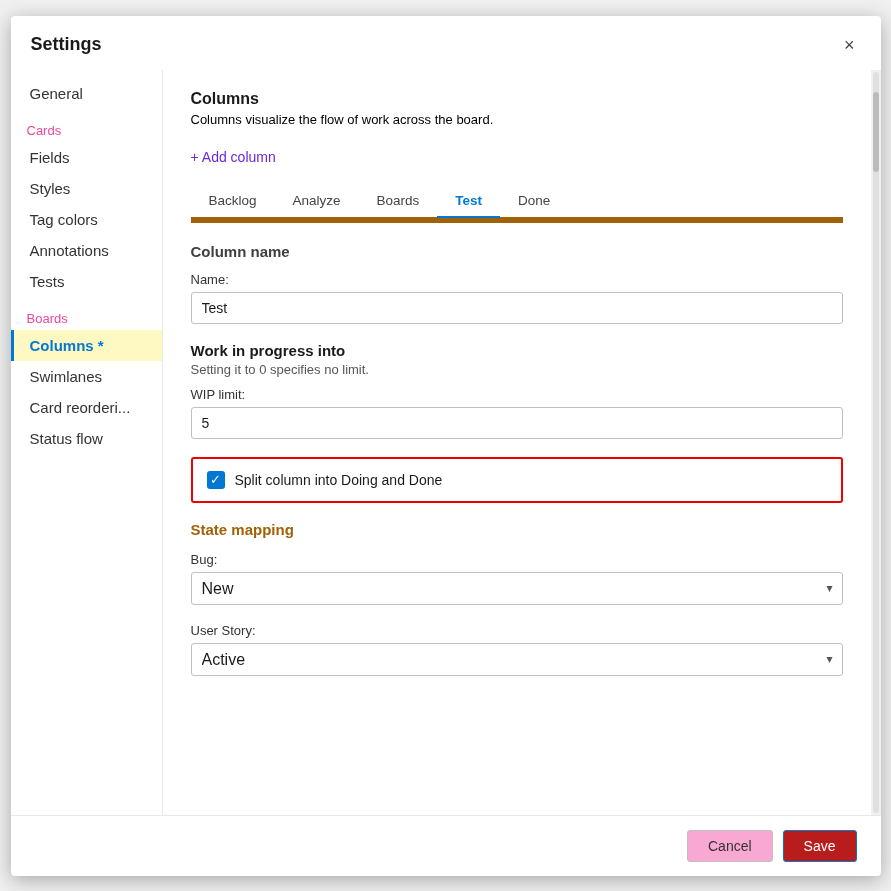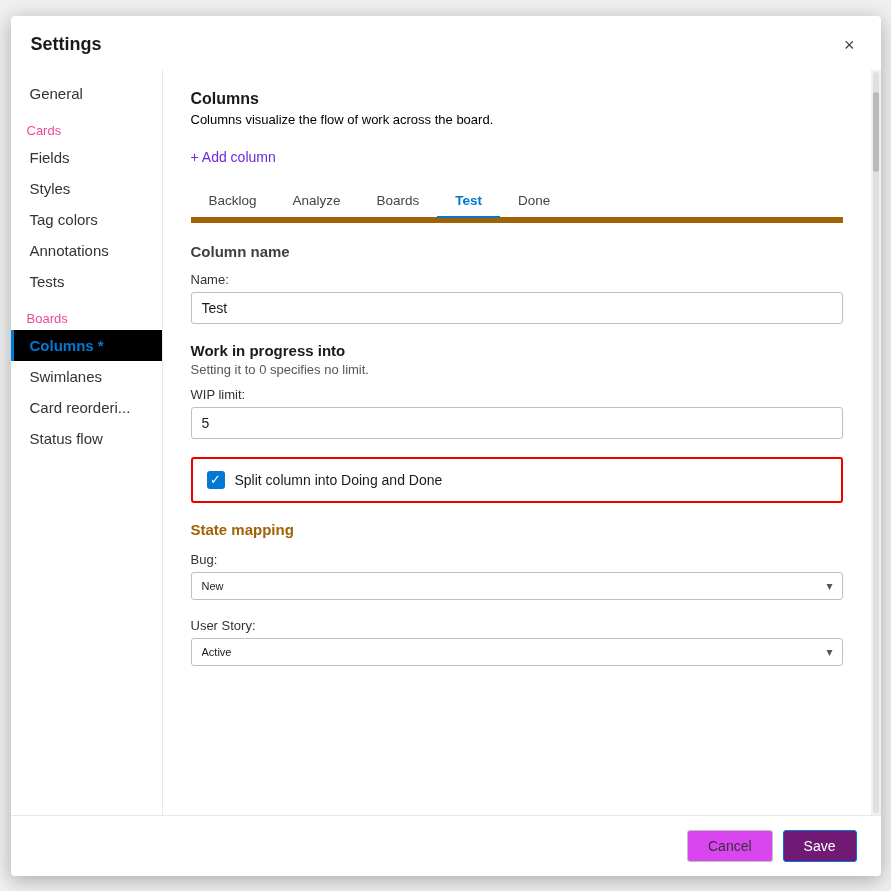--- a/index.html
+++ b/index.html
@@ -64,21 +64,21 @@
       padding: 10px 16px 4px 16px;
     }
     .sidebar-item {
       padding: 7px 16px;
       cursor: pointer;
       color: #333;
       font-size: 15px;
       border-left: 3px solid transparent;
     }
     .sidebar-item.active {
-      background: #000000;
+      background: #fef9c3;
       border-left: 3px solid #0078d4;
       font-weight: 600;
       color: #0078d4;
     }
     .main-content {
       flex: 1;
       padding: 20px 28px;
       overflow-y: auto;
     }
     .section-title {
@@ -202,21 +202,21 @@
     }
     .select-wrapper {
       position: relative;
       width: 100%;
     }
     .form-select {
       width: 100%;
       padding: 7px 36px 7px 10px;
       border: 1px solid #c0c0c0;
       border-radius: 3px;
-      font-size: 11px;
+      font-size: 16px;
       color: #1a1a1a;
       background: #fff;
       appearance: none;
       -webkit-appearance: none;
       cursor: pointer;
       outline: none;
     }
     .select-arrow {
       position: absolute;
       right: 10px;
@@ -227,30 +227,30 @@
       font-size: 12px;
     }
     .dialog-footer {
       display: flex;
       justify-content: flex-end;
       gap: 10px;
       padding: 14px 24px;
       border-top: 1px solid #e8e8e8;
     }
     .btn-cancel {
-      background: #d946ef;
+      background: #f9a8d4;
       border: 1px solid #c0c0c0;
       border-radius: 3px;
       padding: 7px 20px;
       font-size: 14px;
       cursor: pointer;
       color: #333;
     }
     .btn-save {
-      background: #701a75;
+      background: #b91c1c;
       border: 1px solid #0078d4;
       border-radius: 3px;
       padding: 7px 20px;
       font-size: 14px;
       cursor: pointer;
       color: #fff;
       font-weight: 500;
     }
     .scrollbar-placeholder {
       width: 10px;

